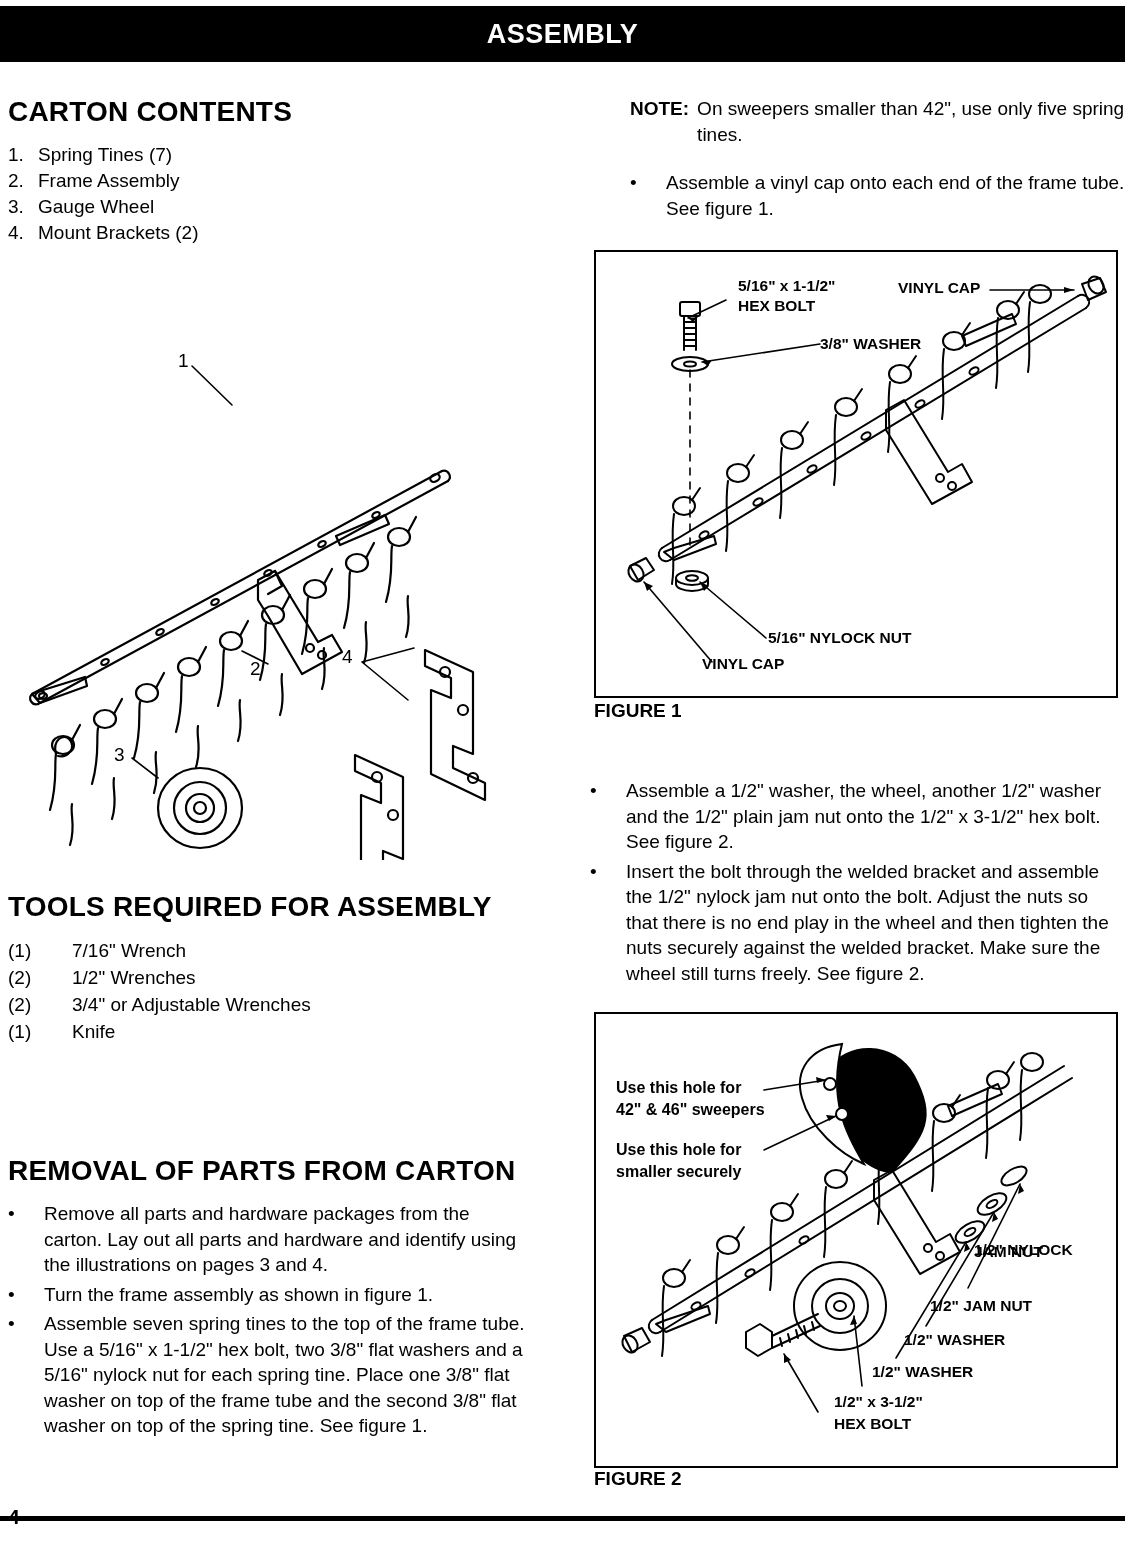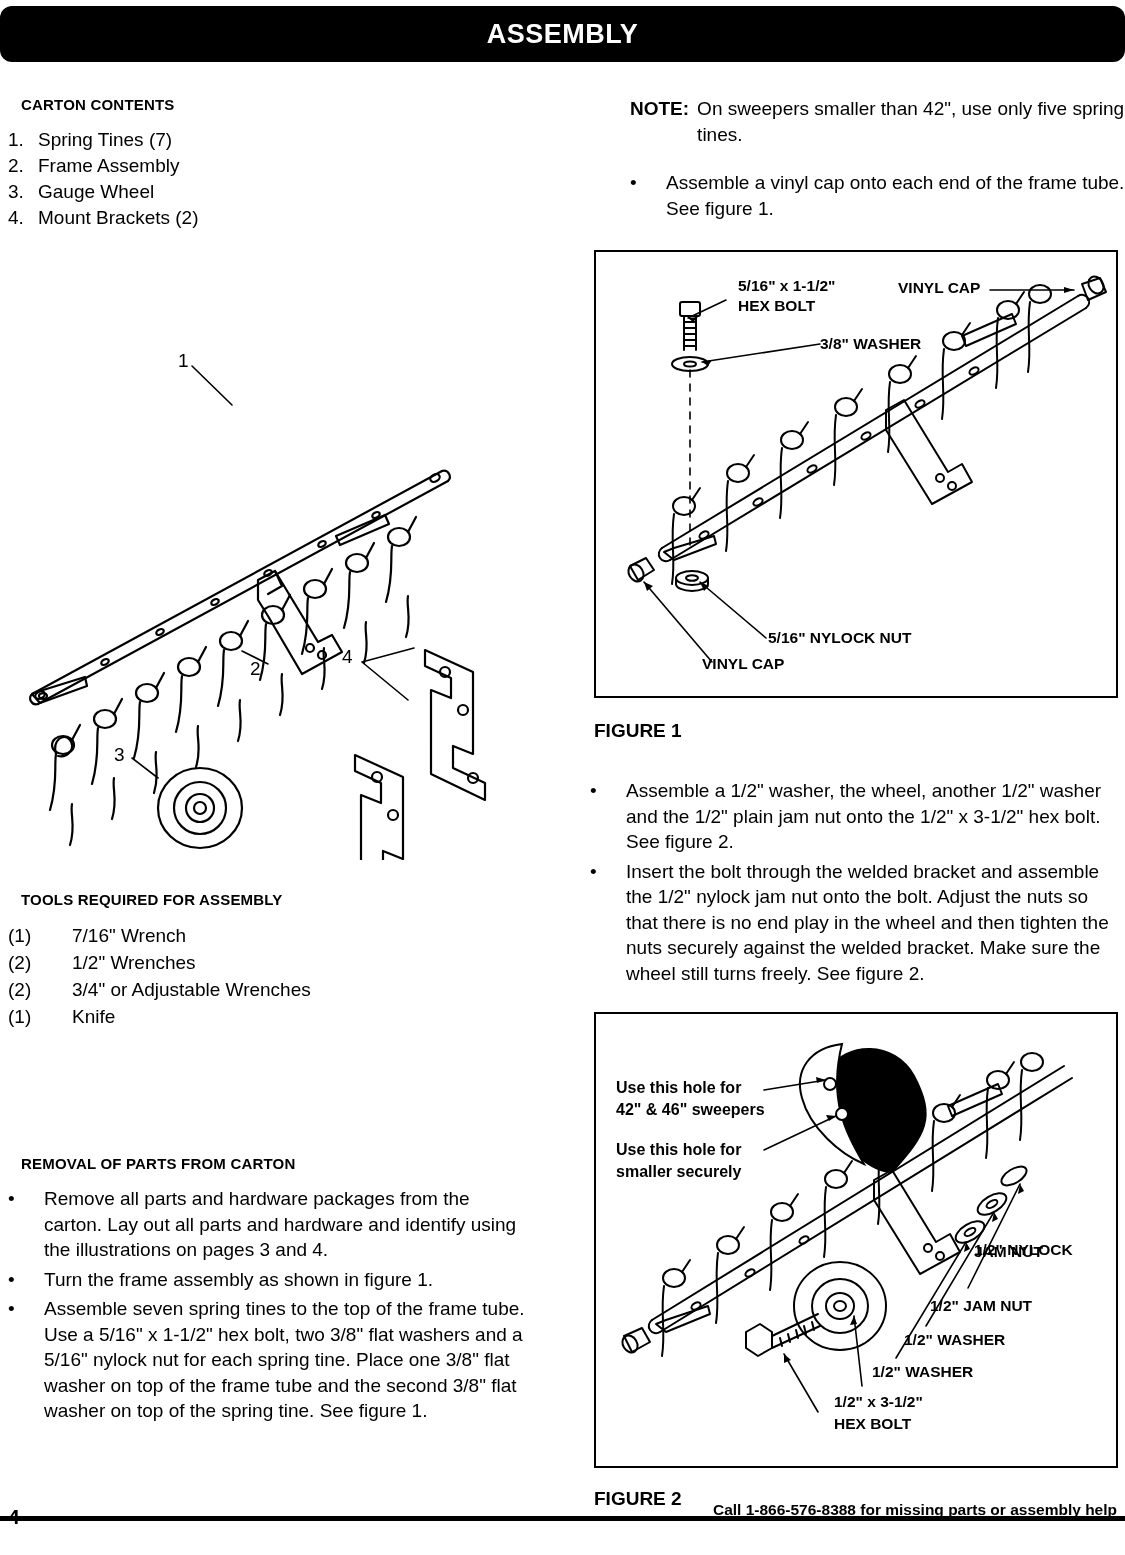--- a/index.html
+++ b/index.html
@@ -25,21 +25,20 @@
   .header-bar {
     position: absolute;
     left: 0; top: 6px;
     width: 1125px;
     height: 56px;
     background: #000000;
     color: #ffffff;
     display: flex;
     align-items: center;
     justify-content: center;
-    border-radius: 12px;
   }
   .header-bar .title {
     font-size: 27px;
     font-weight: bold;
     letter-spacing: 0.5px;
   }
   
   .col-left {
     position: absolute;
     left: 8px;
@@ -47,23 +46,23 @@
     width: 540px;
   }
   .col-right {
     position: absolute;
     left: 590px;
     top: 96px;
     width: 528px;
     margin-left: 40px;
   }
   h2.section {
-    font-size: 15px;
-    font-weight: bold;
-    margin: 0 0 14px 13px;
+    font-size: 28px;
+    font-weight: bold;
+    margin: 0 0 14px 0;
     letter-spacing: 0.2px;
   }
   .list-num {
     list-style: none;
     margin: 0;
     padding: 0;
     font-size: 19px;
     line-height: 25px;
   }
   .list-num li {
@@ -114,21 +113,21 @@
     font-weight: bold;
     flex: 0 0 auto;
     padding-right: 8px;
   }
   .note .body {
     flex: 1 1 auto;
   }
   .fig-label {
     font-size: 19px;
     font-weight: bold;
-    margin-top: 20px;
+    margin-top: 0;
   }
   .figbox {
     border: 2px solid #000;
     position: relative;
     background: #fff;
   }
   
   .footer-rule {
     position: absolute;
     left: 0;
@@ -616,16 +615,15 @@
     <div class="callout" style="left:308px; top:316px;">1/2" WASHER</div>
     <div class="callout" style="left:276px; top:348px;">1/2" WASHER</div>
     <div class="callout" style="left:238px; top:378px;">1/2" x 3-1/2"</div>
     <div class="callout" style="left:238px; top:400px;">HEX BOLT</div>
   </div>
   <div class="fig-label" style="position:absolute; left:594px; top:1468px;">FIGURE 2</div>
 
   <div class="footer-rule"></div>
   <div class="footer-page">4</div>
   <div class="footer-right">
-    <div>Call 1-866-576-8388 for missing parts or assembly help</div>
   </div>
 
 </div>
 
 </body></html>

